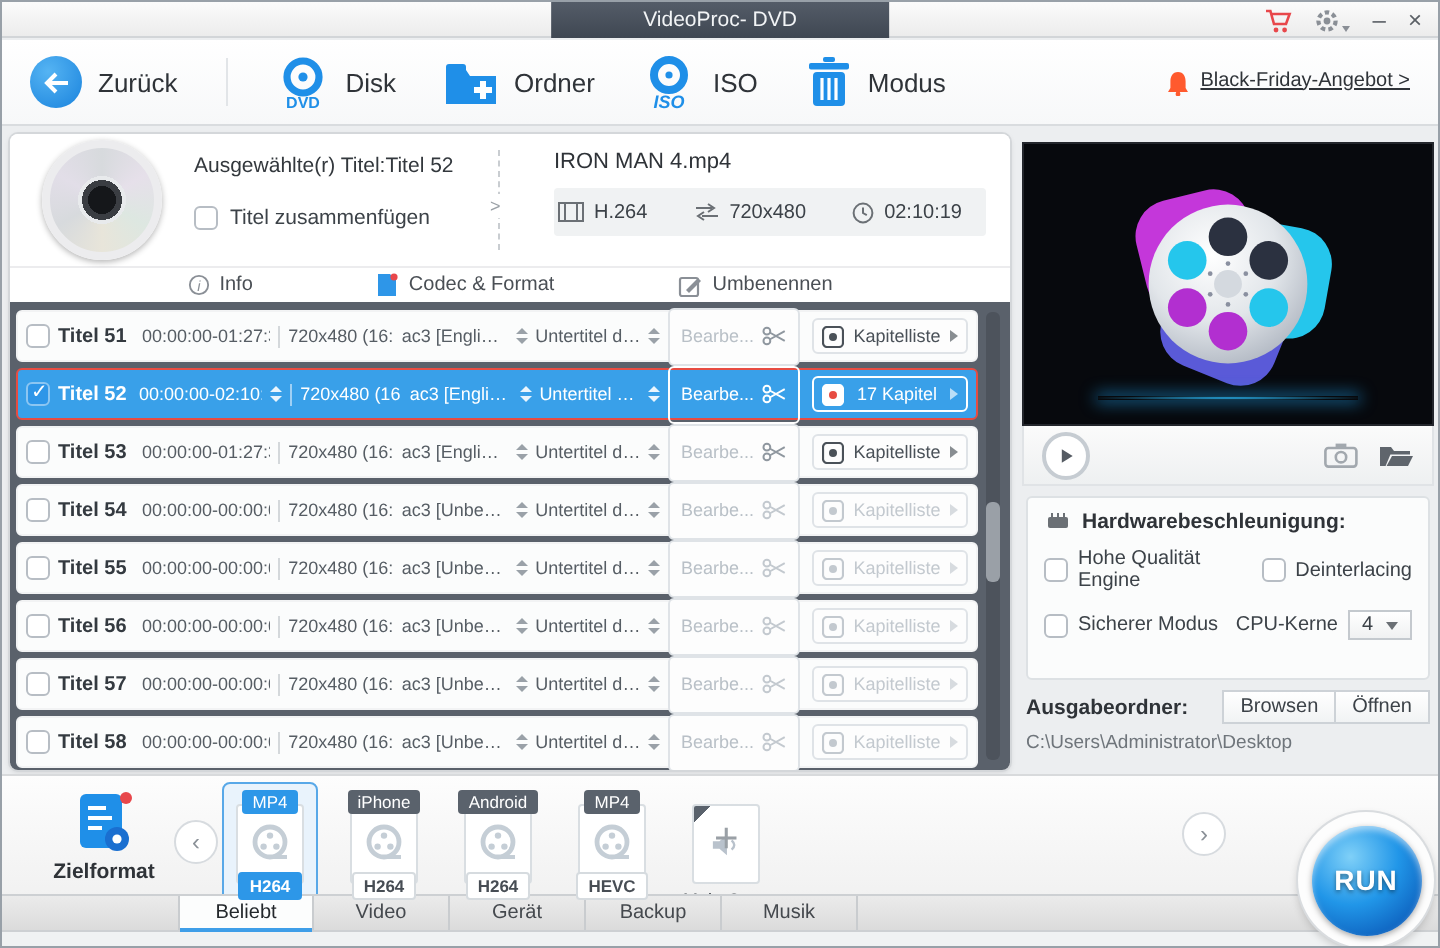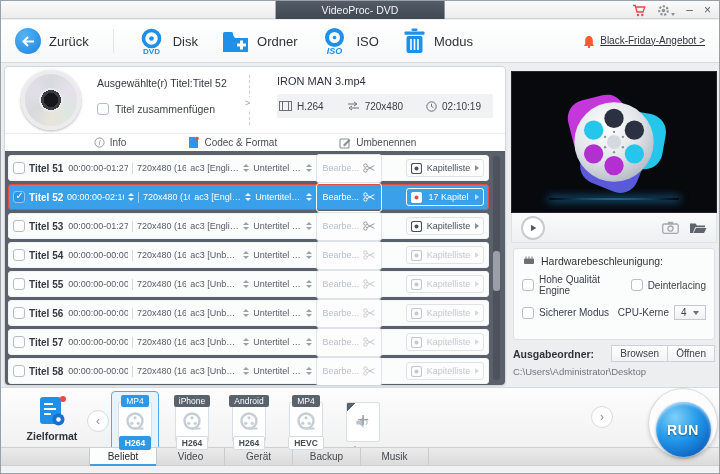--- a/index.html
+++ b/index.html
@@ -50,21 +50,21 @@
 .cb{width:12px;height:12px;border:1px solid #b7bdc4;border-radius:3px;background:#fff;flex:none;position:relative}
 .cb.checked{background:#2e96e8;border-color:#8cc6f2}
 .cb.checked::after{content:"✓";position:absolute;left:1.5px;top:-2px;color:#fff;font-size:10px}
 .updown{display:inline-flex;flex-direction:column;gap:2px;color:#9aa1a8;flex:none}
 .updown i{width:0;height:0;border-left:3px solid transparent;border-right:3px solid transparent}
 .updown .up{border-bottom:3.5px solid currentColor}
 .updown .down{border-top:3.5px solid currentColor}
 .t-ud{display:none}
 .btn-edit{color:#b9c0c7;border:1px solid #dfe3e7;border-radius:3px;height:29px;display:flex;align-items:center;gap:4px;padding:0 5px;background:#fdfdfd;flex:none}
 .btn-edit svg{color:#8f979f}
-.btn-chap{width:78px;border:1px solid #dfe3e7;border-radius:3px;height:18px;display:flex;align-items:center;gap:4px;padding:0 4px;background:#fdfdfd;color:#4a5158;flex:none;margin-left:20px}
+.btn-chap{width:78px;border:1px solid #dfe3e7;border-radius:3px;height:18px;display:flex;align-items:center;gap:4px;padding:0 4px;background:#fdfdfd;color:#4a5158;flex:none;margin-left:2px}
 .btn-chap .txt{flex:1;text-align:center;overflow:hidden}
 .arr{width:0;height:0;border-top:3px solid transparent;border-bottom:3px solid transparent;border-left:4px solid currentColor;opacity:.65;flex:none}
 .chap-ico svg rect{stroke:currentColor}.chap-ico svg circle{fill:currentColor}
 .trow.disabled .btn-chap{color:#c3c9cf}
 .trow.disabled .btn-edit svg{color:#c3c9cf}
 .trow.selected{background:#39a0e9;border-color:#e74c42;color:#fff}
 .trow.selected .f-name{color:#fff}
 .trow.selected .vs{background:#9fd0f5}
 .trow.selected .updown{color:#eaf5fd}
 .trow.selected .t-ud{display:inline-flex}
@@ -77,21 +77,21 @@
 .sb .thumb{position:absolute;left:0;right:0;top:95px;height:40px;border-radius:3px;background:#9aa0a7}
 
 .preview{position:absolute;left:510px;top:70px;width:206px;height:142px;background:#07090d;border:1px solid #23262c;display:flex;align-items:center;justify-content:center;overflow:hidden}
 .glow{position:absolute;bottom:12px;left:18%;right:18%;height:2px;background:radial-gradient(ellipse at center,#29b2ef 0%,rgba(10,40,70,0) 75%);box-shadow:0 0 8px 1px rgba(30,150,220,.8)}
 .playerbar{position:absolute;left:510px;top:212px;width:206px;height:30px;background:linear-gradient(#fbfbfb,#eef0f1);border:1px solid #e0e3e6;border-top:none;display:flex;align-items:center;padding:0 9px;gap:10px}
 .play-btn{width:24px;height:24px;border-radius:50%;background:#fff;border:2px solid #c6ccd2;display:flex;align-items:center;justify-content:center}
 .pb-right{margin-left:auto;display:flex;align-items:center;gap:10px}
 .settings{position:absolute;left:512px;top:247px;width:202px;height:92px;background:#fbfcfc;border:1px solid #dde1e4;border-radius:3px;padding:6px 8px;font-size:10px;color:#3c4248}
 .set-row{display:flex;align-items:center;gap:5px;margin-bottom:7px}
 .set-row.split{justify-content:space-between}
-.hw-title{font-weight:normal;font-size:10.5px;color:#2f3338}
+.hw-title{font-weight:bold;font-size:10.5px;color:#2f3338}
 .scb{width:12px;height:12px;border:1px solid #b7bdc4;border-radius:3px;background:#fff;flex:none;position:relative}
 .scb.checked::after{content:"✓";position:absolute;left:1.5px;top:-2px;color:#4a5056;font-size:10px}
 .cb-lab{display:flex;align-items:center;gap:5px}
 .opt-btn{display:flex;align-items:center;gap:5px;border:1px solid #cfd4d9;background:linear-gradient(#fff,#f4f5f6);border-radius:3px;padding:2px 9px;font-weight:bold;color:#2f3338}
 .cpusel{display:flex;align-items:center;gap:5px;border:1px solid #c4c9ce;background:linear-gradient(#fff,#f0f1f2);padding:1px 6px;min-width:32px;justify-content:space-between}
 .caret{width:0;height:0;border-left:3px solid transparent;border-right:3px solid transparent;border-top:4px solid #6b7075}
 .output{position:absolute;left:512px;top:344px;width:202px;font-size:10px;color:#3c4248}
 .out-row{display:flex;align-items:center;justify-content:space-between}
 .out-lab{font-weight:bold;font-size:10.5px;color:#2f3338}
 .obtns{display:flex}
@@ -115,21 +115,21 @@
 .doc{width:34px;height:40px;background:#fff;border:1px solid #d9dee2;border-radius:2px;display:flex;align-items:center;justify-content:center}
 .fcard.copy .doc{margin-top:7px;background:linear-gradient(135deg,#5a626c 0 6px,#fff 6px)}
 .copy-lbl{font-size:9px;color:#3c4248;margin-top:3px;white-space:nowrap}
 .plus{position:absolute;left:356px;top:20px;font-size:21px;color:#9aa0a6;font-weight:normal}
 .tabbar{position:absolute;left:0;right:0;bottom:9px;height:19px;background:linear-gradient(#ebebeb,#dbdbdb);border-top:1px solid #cdd0d3;border-bottom:1px solid #cdd0d3;display:flex;padding-left:88px}
 .btab{width:68px;display:flex;align-items:center;justify-content:center;font-size:10px;color:#45494e;border-right:1px solid #c9cccf;position:relative}
 .btab:first-child{border-left:1px solid #c9cccf}
 .btab.active{background:#fcfdfd;color:#24282c}
 .btab.active::after{content:"";position:absolute;left:0;right:0;bottom:-1px;height:2px;background:#3f9ee8}
 .footer{position:absolute;left:0;bottom:0;width:100%;height:9px;background:#f0f2f3}
-.run-wrap{position:absolute;right:4px;bottom:18px;width:68px;height:68px;border-radius:50%;background:#fdfdfd;box-shadow:0 0 0 1px #d9dcdf,0 2px 5px rgba(0,0,0,.2);display:flex;align-items:flex-end;justify-content:center;z-index:5}
+.run-wrap{position:absolute;right:4px;bottom:1px;width:68px;height:68px;border-radius:50%;background:#fdfdfd;box-shadow:0 0 0 1px #d9dcdf,0 2px 5px rgba(0,0,0,.2);display:flex;align-items:center;justify-content:center;z-index:5}
 .run{width:55px;height:55px;border-radius:50%;background:radial-gradient(circle at 35% 28%,#7fd0f8,#2196e8 45%,#0e63c0 80%,#0a4fa0);color:#fff;font-weight:bold;font-size:14px;display:flex;align-items:center;justify-content:center;letter-spacing:.5px;text-shadow:0 1px 2px rgba(0,0,0,.45);box-shadow:inset 0 2px 3px rgba(255,255,255,.55),0 1px 3px rgba(0,0,0,.35)}
 </style>
 </head>
 <body>
 
 <div class="titlebar">
   <div class="title-tab">VideoProc- DVD</div>
   <div class="win-controls">
     <span>
       <svg width="14" height="13" viewBox="0 0 14 13">
@@ -226,21 +226,21 @@
       <div>Ausgewählte(r) Titel:Titel 52</div>
       <div class="merge-row">
         <span class="cb"></span>
         <span>Titel zusammenfügen</span>
       </div>
     </div>
     <div class="chev-div">
         <span class="chev">&gt;</span>
       </div>
     <div class="col2">
-      <div class="fname">IRON MAN 3.mp4</div>
+      <div class="fname">IRON MAN 4.mp4</div>
       <div class="fileinfo">
         <span class="fi-item">
             <span>
               <svg width="13" height="10" viewBox="0 0 13 10">
                 <rect x="0.5" y="0.5" width="12" height="9" fill="none" stroke="#6b7075"></rect>
                 <line x1="3.5" y1="0" x2="3.5" y2="10" stroke="#6b7075"></line>
                 <line x1="9.5" y1="0" x2="9.5" y2="10" stroke="#6b7075"></line>
               </svg>
             </span>
             <span>H.264</span>

